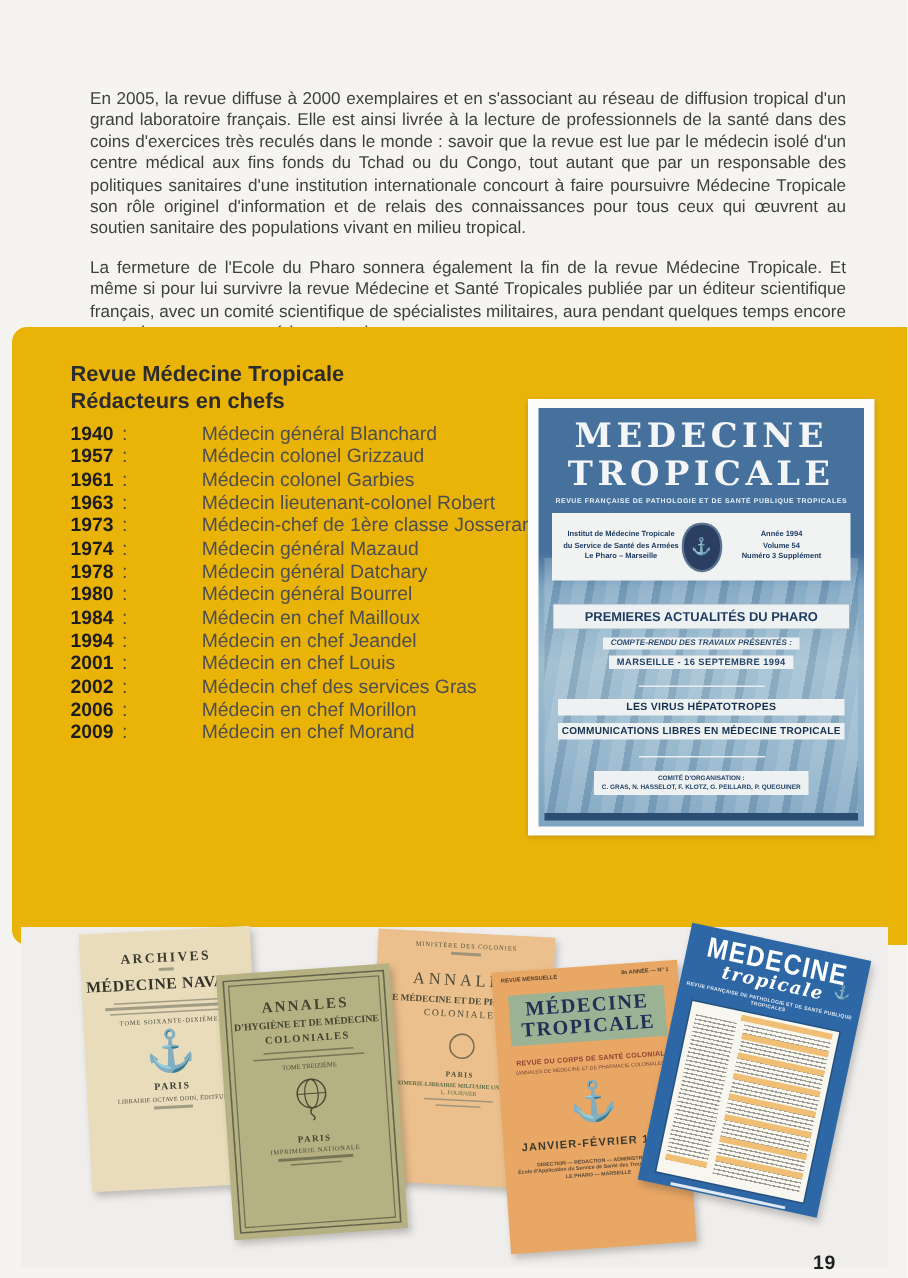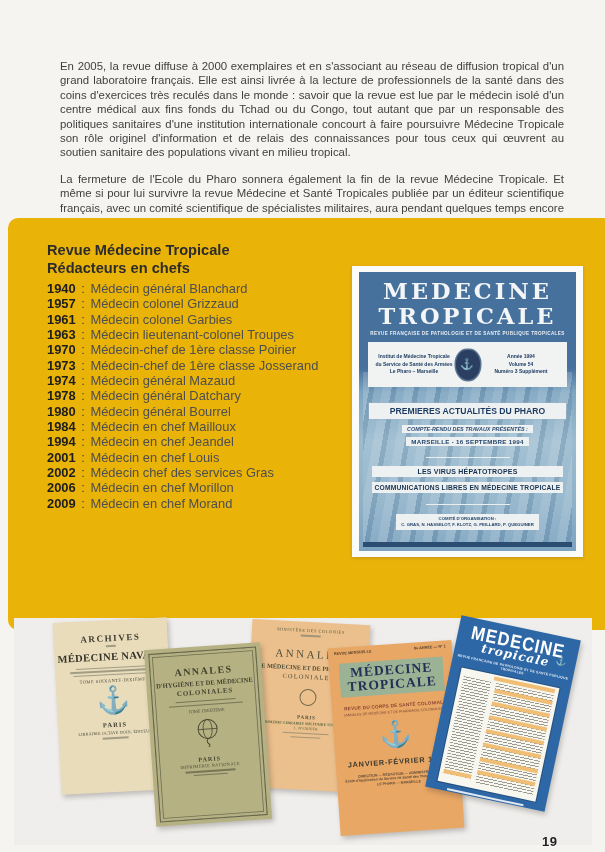--- a/index.html
+++ b/index.html
@@ -13,21 +13,21 @@
   .intro p{margin:12px;}
 
   
   .panel{left:8px;top:218px;width:597px;height:412px;background:#eab308;
          border-radius:10px 0 0 10px;padding-left:23px;}
   .panel-heading{left:39px;top:23px;font-size:14.6px;font-weight:700;
                  color:#2c2c2c;line-height:18px;}
   .editors-list{left:39px;top:63px;font-size:12.9px;line-height:15.35px;}
   .editor-year{font-weight:700;color:#1d1d1d;}
   .editor-sep{color:#4a4a4a;padding:0 2px;}
-  .editor-name{color:#4e4e4e;}
+  .editor-name{color:#4e4e4e;margin-left:44px;}
 
   
   .cover94-frame{left:344px;top:48px;width:231px;height:291px;background:#fbfbf9;
                  box-shadow:0 1px 3px rgba(90,85,70,.3);}
   .cover94{left:7px;top:6px;right:7px;bottom:6px;text-align:center;
            background:linear-gradient(180deg,#46719d 0,#46719d 96px,#7ea5c1 120px,#9cbccf 170px,#8fb2c9 230px,#7ca3c0 100%);}
   .c94-photo-tex{left:4px;right:4px;top:100px;bottom:4px;
       background:repeating-linear-gradient(100deg,rgba(255,255,255,.18) 0 9px,rgba(30,60,95,.12) 9px 14px,rgba(255,255,255,.08) 14px 22px);
       border-bottom:5px solid #2c4d72;}
   .c94-title{position:relative;margin-top:7px;font-family:"DejaVu Serif",serif;font-weight:700;
@@ -119,22 +119,21 @@
 
   <div class="abs panel">
     <div class="abs panel-heading">
       <div>Revue Médecine Tropicale</div>
       <div>Rédacteurs en chefs</div>
     </div>
     <div class="abs editors-list" id="editors-list">
         <div><span class="editor-year">1940</span><span class="editor-sep"> : </span><span class="editor-name">Médecin général Blanchard</span></div>
         <div><span class="editor-year">1957</span><span class="editor-sep"> : </span><span class="editor-name">Médecin colonel Grizzaud</span></div>
         <div><span class="editor-year">1961</span><span class="editor-sep"> : </span><span class="editor-name">Médecin colonel Garbies</span></div>
-        <div><span class="editor-year">1963</span><span class="editor-sep"> : </span><span class="editor-name">Médecin lieutenant-colonel Troupes</span></div>
-        <div><span class="editor-year">1970</span><span class="editor-sep"> : </span><span class="editor-name">Médecin-chef de 1ère classe Poirier</span></div>
+        <div><span class="editor-year">1963</span><span class="editor-sep"> : </span><span class="editor-name">Médecin lieutenant-colonel Robert</span></div>
         <div><span class="editor-year">1973</span><span class="editor-sep"> : </span><span class="editor-name">Médecin-chef de 1ère classe Josserand</span></div>
         <div><span class="editor-year">1974</span><span class="editor-sep"> : </span><span class="editor-name">Médecin général Mazaud</span></div>
         <div><span class="editor-year">1978</span><span class="editor-sep"> : </span><span class="editor-name">Médecin général Datchary</span></div>
         <div><span class="editor-year">1980</span><span class="editor-sep"> : </span><span class="editor-name">Médecin général Bourrel</span></div>
         <div><span class="editor-year">1984</span><span class="editor-sep"> : </span><span class="editor-name">Médecin en chef Mailloux</span></div>
         <div><span class="editor-year">1994</span><span class="editor-sep"> : </span><span class="editor-name">Médecin en chef Jeandel</span></div>
         <div><span class="editor-year">2001</span><span class="editor-sep"> : </span><span class="editor-name">Médecin en chef Louis</span></div>
         <div><span class="editor-year">2002</span><span class="editor-sep"> : </span><span class="editor-name">Médecin chef des services Gras</span></div>
         <div><span class="editor-year">2006</span><span class="editor-sep"> : </span><span class="editor-name">Médecin en chef Morillon</span></div>
         <div><span class="editor-year">2009</span><span class="editor-sep"> : </span><span class="editor-name">Médecin en chef Morand</span></div>

